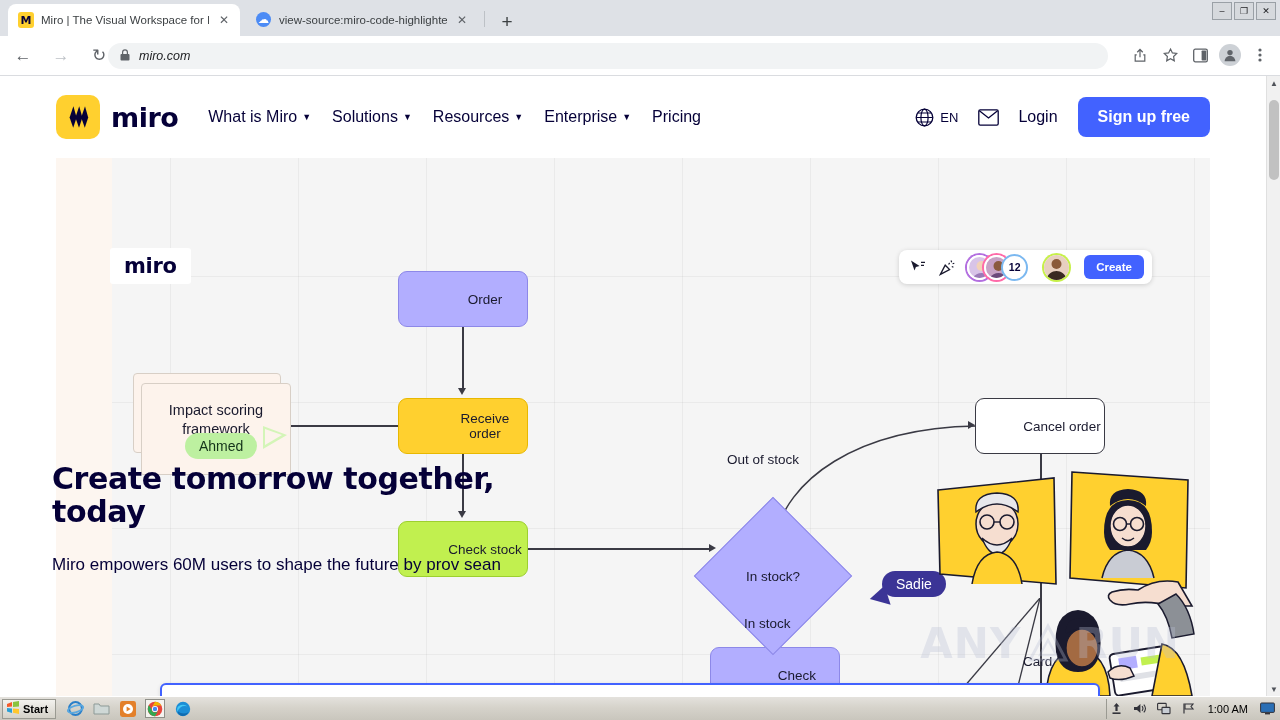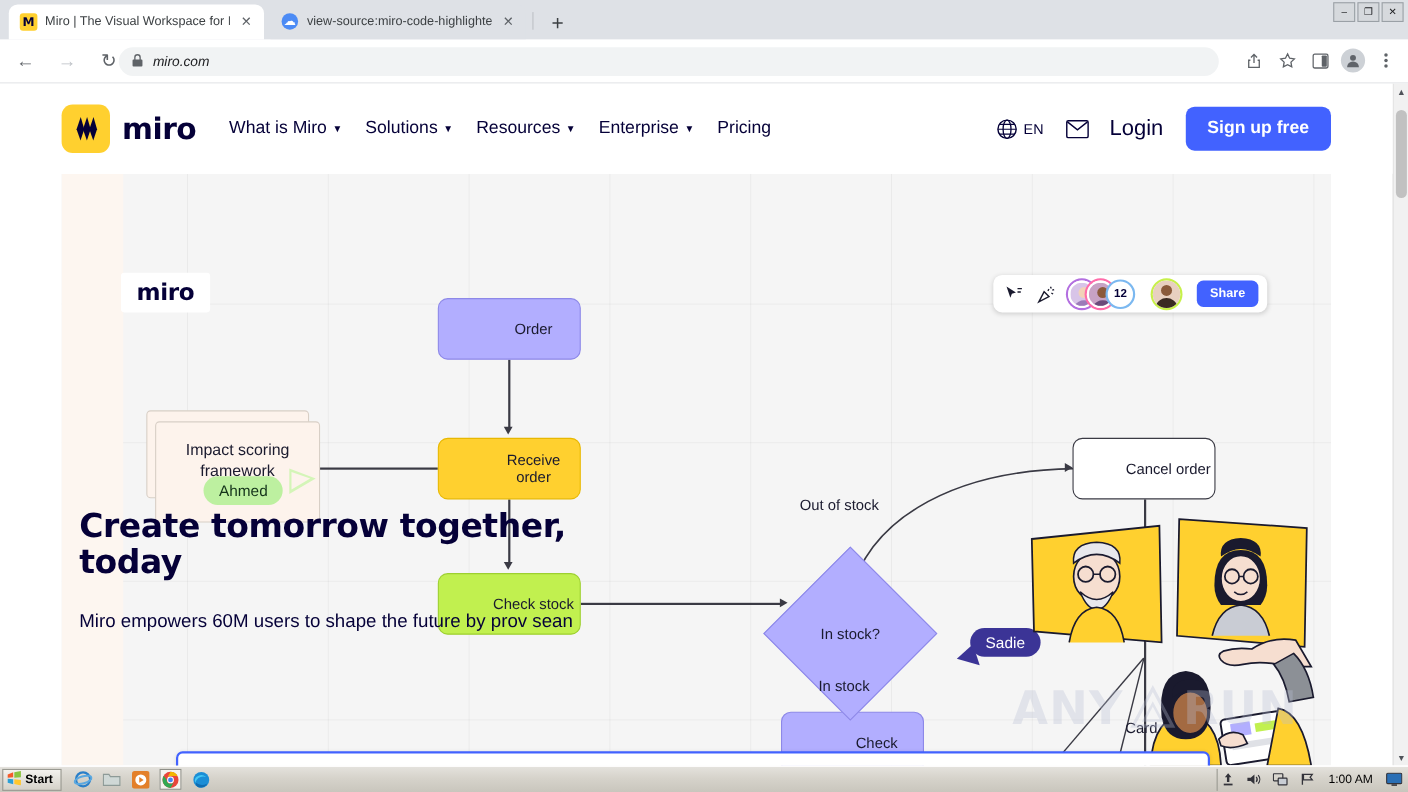--- a/index.html
+++ b/index.html
@@ -135,21 +135,21 @@
     display: flex; align-items: center; gap: 5px;
     font-size: 16px; color: #050038;
   }
   .caret { font-size: 9px; color: #050038; }
   .header-right {
     margin-left: auto; display: flex; align-items: center; gap: 20px;
   }
   .lang { display: flex; align-items: center; gap: 6px; font-size: 13px; color: #050038; }
   .globe-ico { width: 19px; height: 19px; }
   .mail-ico { width: 20px; height: 16px; }
-  .login-link { font-size: 20px; color: #050038; }
+  .login-link { font-size: 16px; color: #050038; }
   .signup-btn {
     background: #4262ff; color: #ffffff; font-size: 16px; font-weight: bold;
     padding: 11px 20px; border-radius: 8px; border: none;
     font-family: "Liberation Sans", sans-serif;
   }
 
   
   .board {
     position: absolute; left: 56px; top: 82px; width: 1154px; height: 538px;
     background: #f5f5f5; overflow: hidden;
@@ -286,21 +286,21 @@
   }
   .sadie-ptr {
     position: absolute; left: 814px; top: 430px;
     width: 0; height: 0;
     border-top: 8px solid transparent; border-bottom: 12px solid transparent;
     border-right: 18px solid #3b3496;
     transform: rotate(-18deg);
   }
 
   
-  .hero-copy { position: absolute; left: 72px; top: 386px; width: 500px; z-index: 6; }
+  .hero-copy { position: absolute; left: 52px; top: 386px; width: 500px; z-index: 6; }
   .hero-h1 {
     font-size: 30px; font-weight: bold; color: #050038;
     letter-spacing: -0.4px; line-height: 1.1; font-family: "DejaVu Sans", sans-serif;
   }
   .hero-p {
     margin-top: 23px; font-size: 17px; color: #050038; line-height: 1.62;
   }
 
   
   .illus { position: absolute; right: 14px; bottom: 0; width: 320px; height: 230px; }
@@ -518,21 +518,21 @@
           </span>
           <span class="av-count">12</span>
         </span>
         <span class="av-solo">
           <svg width="25" height="25" viewBox="0 0 25 25">
               <rect width="25" height="25" fill="#e8d0c0"></rect>
               <circle cx="12.5" cy="9" r="5" fill="#8a5a3a"></circle>
               <path d="M2 25c1.5-6 6-9 10.5-9S21.5 19 23 25z" fill="#3a2a22"></path>
             </svg>
         </span>
-        <button class="share-btn">Share</button>
+        <button class="share-btn">Create</button>
       </div>
 
       <div class="ln v" style="left:406px; top:169px; height:62px;"></div>
       <div class="arrowhead" style="left:402px; top:230px;"></div>
 
       <div class="ln v" style="left:406px; top:296px; height:58px;"></div>
       <div class="arrowhead" style="left:402px; top:353px;"></div>
 
       <div class="ln h" style="left:472px; top:390px; width:184px;"></div>
       <div class="arrowhead right" style="left:653px; top:386px;"></div>

